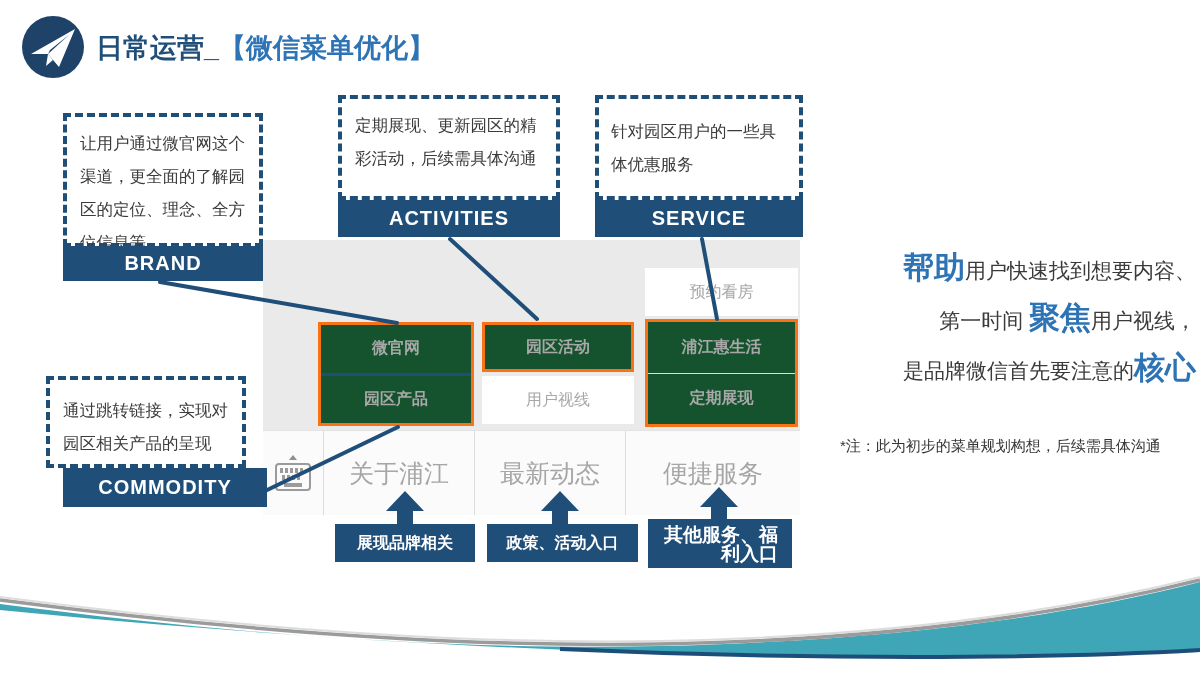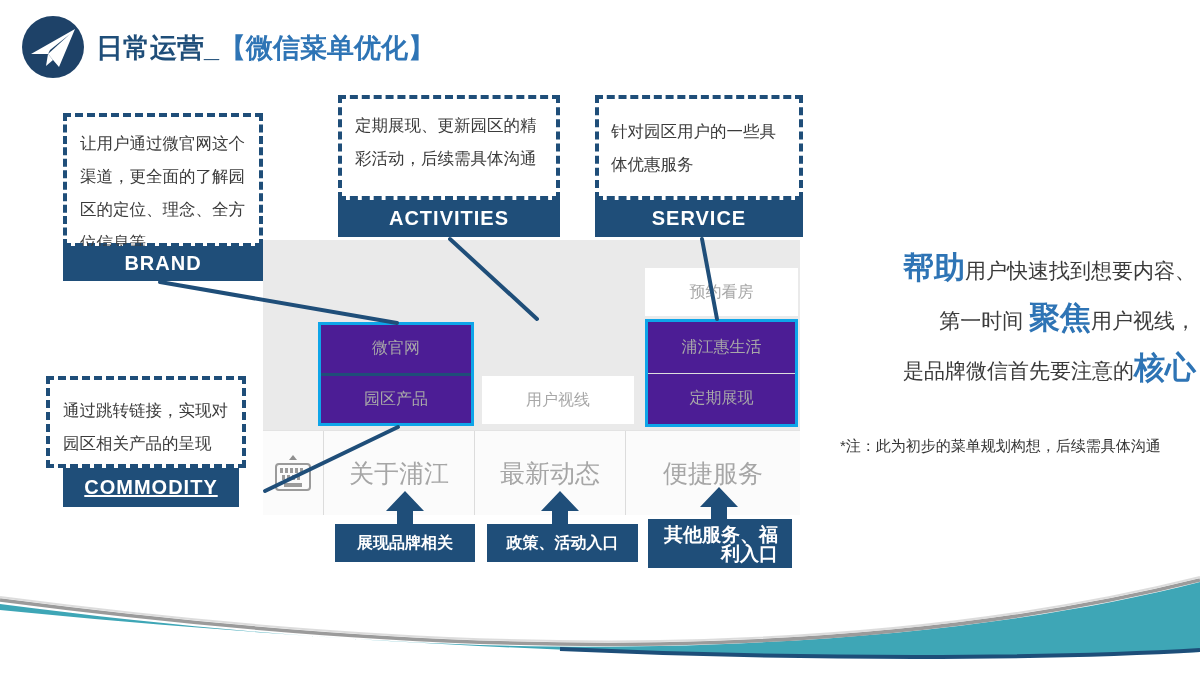--- a/index.html
+++ b/index.html
@@ -17,22 +17,22 @@
   .dashed-box{position:absolute;border:4px dashed #1F4E79;background:#fff;box-sizing:border-box;
     color:#3B3B3B;font-size:16.5px;line-height:33px;}
   .dashed-box .inner{padding:10px 12px 0 13px;}
   .dashed-box.center .inner{display:flex;align-items:center;height:100%;padding:0 12px;box-sizing:border-box;}
   .bar-label{position:absolute;background:#1F4E79;color:#fff;font-weight:bold;font-size:20px;
     display:flex;align-items:center;justify-content:center;letter-spacing:1px;box-sizing:border-box;}
   
   .panel{position:absolute;left:263px;top:240px;width:537px;height:275px;background:#EAEAEA;}
   .cell{position:absolute;background:#fff;color:#A8A8A8;font-size:16px;
     display:flex;align-items:center;justify-content:center;box-sizing:border-box;}
-  .blue-box{position:absolute;border:3px solid #0ea5e9;background:#4c1d95;box-sizing:border-box;
-    display:flex;flex-direction:column;}
+  .blue-box{position:absolute;border:3px solid #f97316;background:#14532d;box-sizing:border-box;
+    display:flex;flex-direction:column;font-weight:bold;}
   .blue-box .row{flex:1;display:flex;align-items:center;justify-content:center;
     color:#A8A8A8;font-size:16px;}
   .blue-box .row.div-navy{border-bottom:3px solid #1F4E79;}
   .blue-box .row.div-light{border-bottom:1px solid #DEDEDE;}
   .menubar{position:absolute;left:263px;top:430px;width:537px;height:85px;background:#FBFBFB;
     border-top:1px solid #E3E3E3;display:flex;box-sizing:border-box;}
   .kb-zone{width:60px;display:flex;align-items:center;justify-content:center;}
   .menu-item{display:flex;align-items:center;justify-content:center;border-left:1px solid #DCDCDC;
     color:#A6A6A6;font-size:25px;}
   .mi-1{width:150px;}.mi-2{width:150px;}.mi-3{flex:1;}
@@ -66,20 +66,23 @@
 
   <div class="panel"></div>
 
   <div class="cell" style="left:645px;top:268px;width:153px;height:48px;">预约看房</div>
 
   <div class="blue-box" style="left:318px;top:322px;width:156px;height:104px;">
     <div class="row div-navy">微官网</div>
     <div class="row">园区产品</div>
   </div>
 
+  <div class="blue-box" style="left:482px;top:322px;width:152px;height:50px;">
+    <div class="row">园区活动</div>
+  </div>
   <div class="cell" style="left:482px;top:376px;width:152px;height:48px;">用户视线</div>
 
   <div class="blue-box" style="left:645px;top:319px;width:153px;height:108px;">
     <div class="row div-light">浦江惠生活</div>
     <div class="row">定期展现</div>
   </div>
 
   <div class="menubar">
     <div class="kb-zone">
       <svg width="40" height="42" viewBox="0 0 40 42">
@@ -115,21 +118,21 @@
   <div class="bar-label" style="left:338px;top:200px;width:222px;height:37px;">ACTIVITIES</div>
 
   <div class="dashed-box center" style="left:595px;top:95px;width:208px;height:105px;">
     <div class="inner">针对园区用户的一些具体优惠服务</div>
   </div>
   <div class="bar-label" style="left:595px;top:200px;width:208px;height:37px;">SERVICE</div>
 
   <div class="dashed-box" style="left:46px;top:376px;width:200px;height:92px;">
     <div class="inner" style="padding-top:14px;">通过跳转链接，实现对园区相关产品的呈现</div>
   </div>
-  <div class="bar-label" style="left:63px;top:468px;width:176px;height:39px;text-decoration:underline;">COMMODITY</div>
+  <div class="bar-label" style="left:63px;top:468px;width:204px;height:39px;">COMMODITY</div>
 
   <div class="ann-bar" style="left:335px;top:524px;width:140px;height:38px;">展现品牌相关</div>
   <div class="ann-bar" style="left:487px;top:524px;width:151px;height:38px;">
     <span>政策、活动入口</span>
   </div>
   <div class="ann-bar" style="left:648px;top:519px;width:144px;height:49px;">
     <span class="wrap-narrow">其他服务、福利入口</span>
   </div>
 
   <div class="focus-note">

